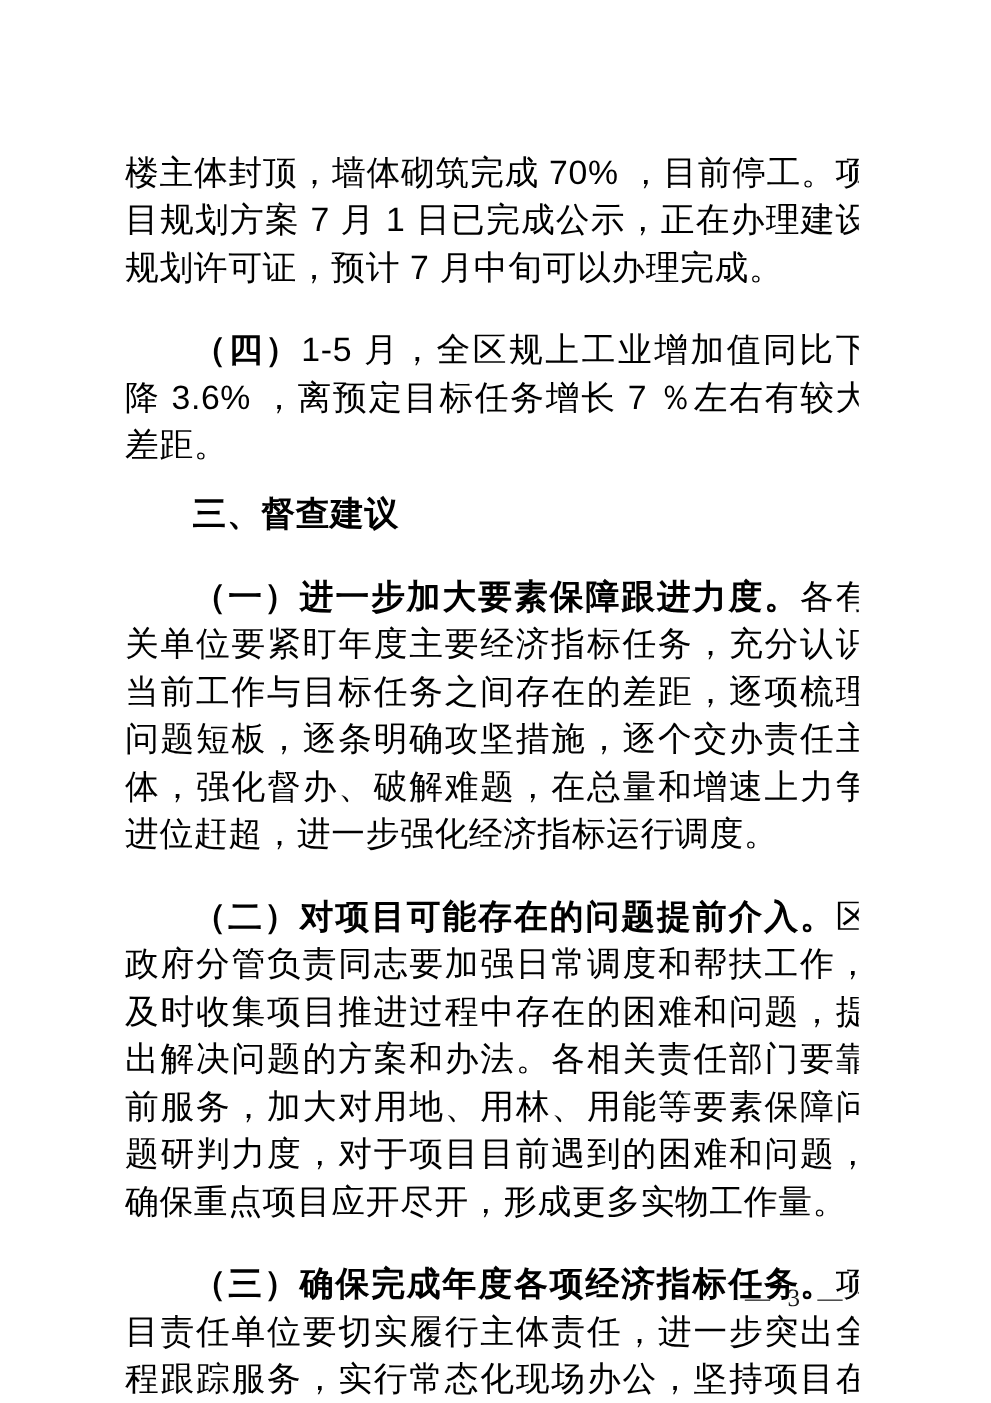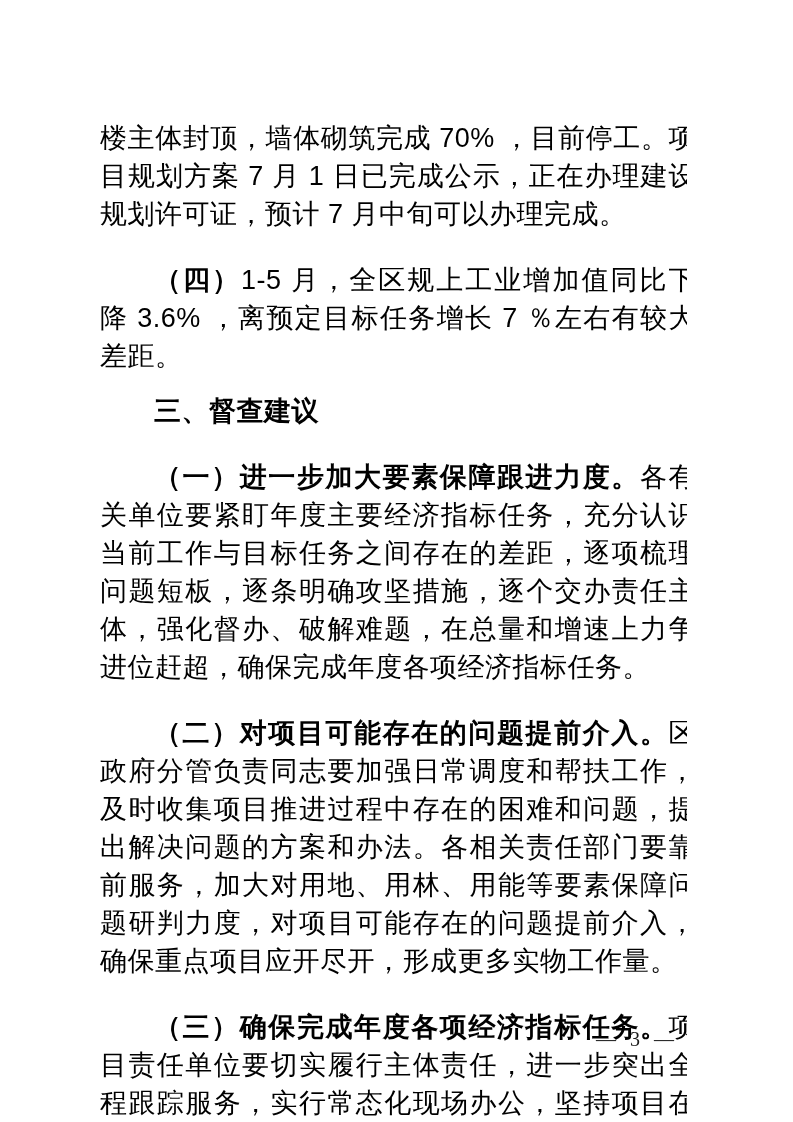--- a/index.html
+++ b/index.html
@@ -50,22 +50,22 @@
 <div class="page">
   <div class="content">
 
     <p class="para"><span>楼主体封顶，墙体砌筑完成 70% ，目前停工。项目规划方案 7 月 1 日已完成公示，正在办理建设规划许可证，预计 7 月中旬可以办理完成。</span></p>
 
     <p class="para indent"><span class="lead">（四）</span><span>1-5 月，全区规上工业增加值同比下降 3.6% ，离预定目标任务增长 7 ％左右有较大差距。</span></p>
 
 
     <p class="para indent heading">三、督查建议</p>
 
-    <p class="para indent"><span class="lead">（一）进一步加大要素保障跟进力度。</span><span>各有关单位要紧盯年度主要经济指标任务，充分认识当前工作与目标任务之间存在的差距，逐项梳理问题短板，逐条明确攻坚措施，逐个交办责任主体，强化督办、破解难题，在总量和增速上力争进位赶超，确保完成年度各项经济指标任务。</span></p>
+    <p class="para indent"><span class="lead">（一）进一步加大要素保障跟进力度。</span><span>各有关单位要紧盯年度主要经济指标任务，充分认识当前工作与目标任务之间存在的差距，逐项梳理问题短板，逐条明确攻坚措施，逐个交办责任主体，强化督办、破解难题，在总量和增速上力争进位赶超，进一步强化经济指标运行调度。</span></p>
 
-    <p class="para indent"><span class="lead">（二）对项目可能存在的问题提前介入。</span><span>区政府分管负责同志要加强日常调度和帮扶工作，及时收集项目推进过程中存在的困难和问题，提出解决问题的方案和办法。各相关责任部门要靠前服务，加大对用地、用林、用能等要素保障问题研判力度，对项目可能存在的问题提前介入，确保重点项目应开尽开，形成更多实物工作量。</span></p>
+    <p class="para indent"><span class="lead">（二）对项目可能存在的问题提前介入。</span><span>区政府分管负责同志要加强日常调度和帮扶工作，及时收集项目推进过程中存在的困难和问题，提出解决问题的方案和办法。各相关责任部门要靠前服务，加大对用地、用林、用能等要素保障问题研判力度，对于项目目前遇到的困难和问题，确保重点项目应开尽开，形成更多实物工作量。</span></p>
 
     <p class="para indent"><span class="lead">（三）确保完成年度各项经济指标任务。</span><span>项目责任单位要切实履行主体责任，进一步突出全程跟踪服务，实行常态化现场办公，坚持项目在一线推进。对于项目目前遇到的困难和问题，要想方</span></p>
 
   </div>
 
   <div class="footer-pagenum">— 3 —</div>
 </div>
 
 </body></html>

